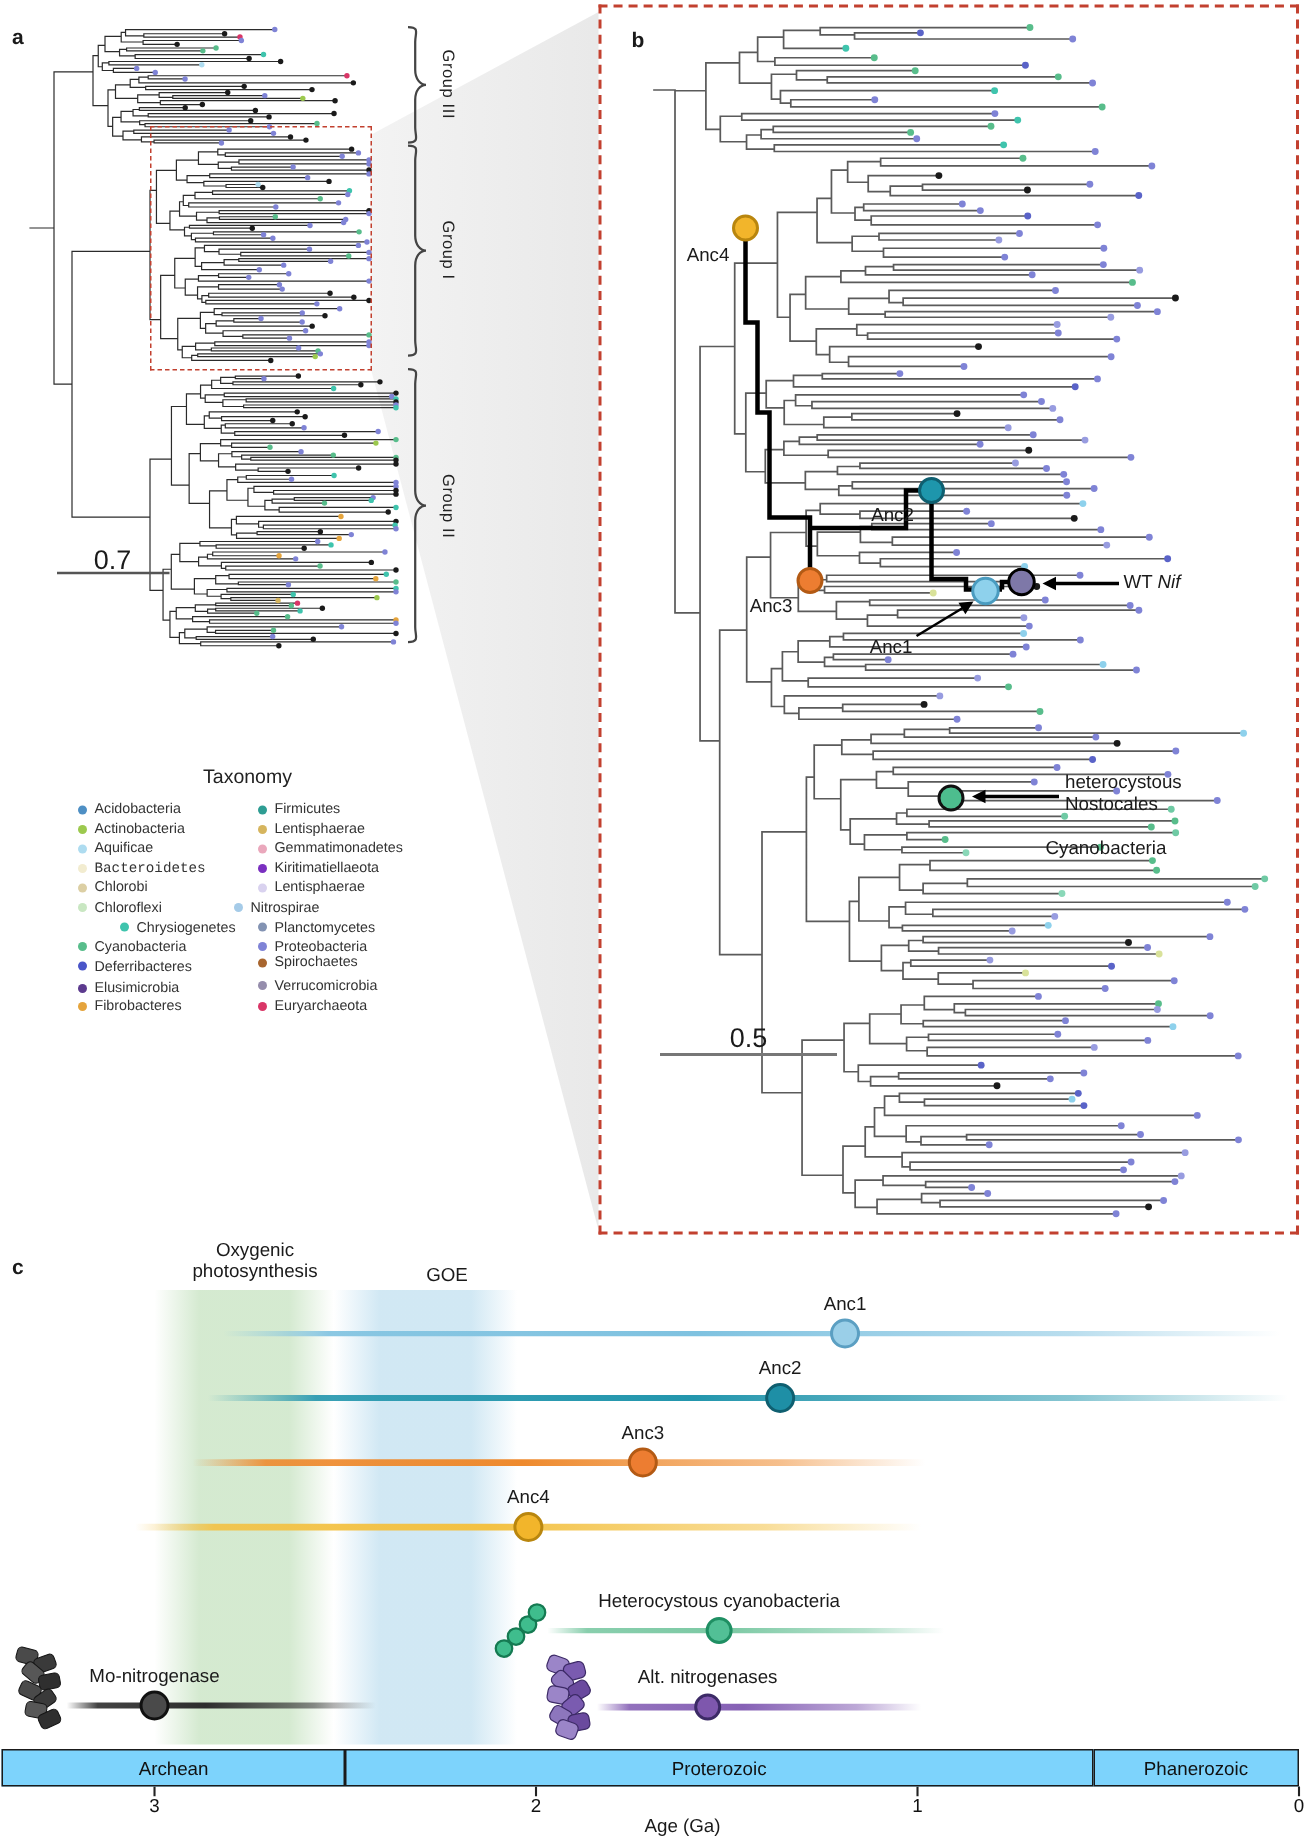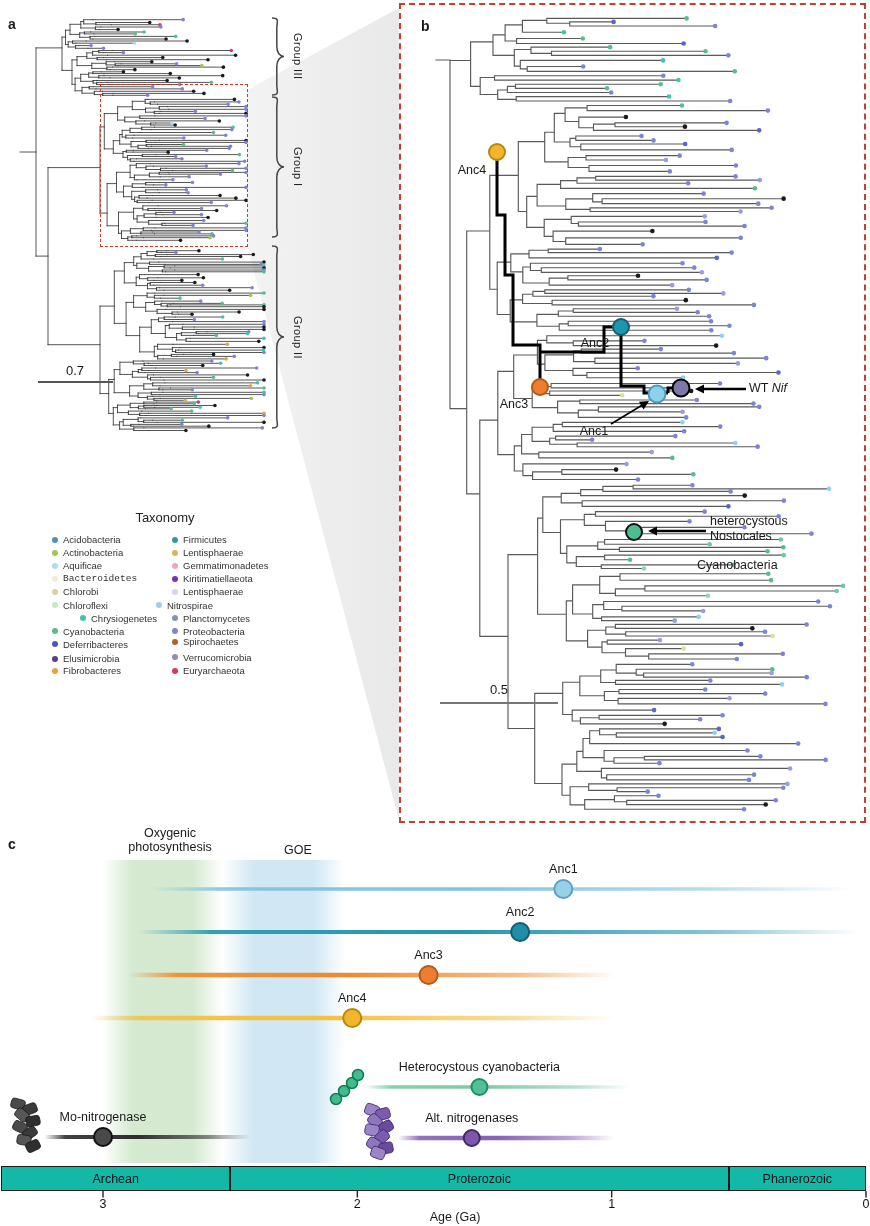--- a/index.html
+++ b/index.html
@@ -2,28 +2,28 @@
 <html><head>
 <meta charset="utf-8">
 <style>
   html,body{margin:0;padding:0;background:#fff;}
   .fig{position:relative;width:870px;height:1226px;background:#ffffff;overflow:hidden;
        font-family:"Liberation Sans","DejaVu Sans",sans-serif;color:#1a1a1a;}
   .abs{position:absolute;}
   svg{position:absolute;left:0;top:0;}
   .plabel{font-weight:700;font-size:14px;}
   .t12{font-size:12.5px;line-height:1.14;}
-  .t13{font-size:13px;}
+  .t13{font-size:18px;}
   .ctr{text-align:center;}
   .redbox{position:absolute;border:2px dashed #c2402f;box-sizing:border-box;background:transparent;}
   .grouplabel{writing-mode:vertical-rl;font-size:11px;color:#222;letter-spacing:.4px;}
   .legend-title{font-size:13px;color:#222;}
   .legend-item{position:absolute;display:flex;align-items:center;gap:5px;height:13px;font-size:9.5px;color:#333;white-space:nowrap;}
   .legend-dot{width:6px;height:6px;border-radius:50%;flex:0 0 auto;}
-  .era{position:absolute;top:1166px;height:25px;background:#14b8a6;border:1.6px solid #1a1a1a;box-sizing:border-box;
+  .era{position:absolute;top:1166px;height:25px;background:#7dd3fc;border:1.6px solid #1a1a1a;box-sizing:border-box;
        display:flex;align-items:center;justify-content:center;font-size:12.5px;color:#111;}
   .ticklabel{position:absolute;top:1197px;width:26px;text-align:center;font-size:12.5px;color:#111;}
   .serieslabel{position:absolute;width:220px;text-align:center;font-size:12.5px;color:#1a1a1a;}
   .it{font-style:italic;}
 </style>
 </head>
 <body>
 
 <div class="fig">
 

